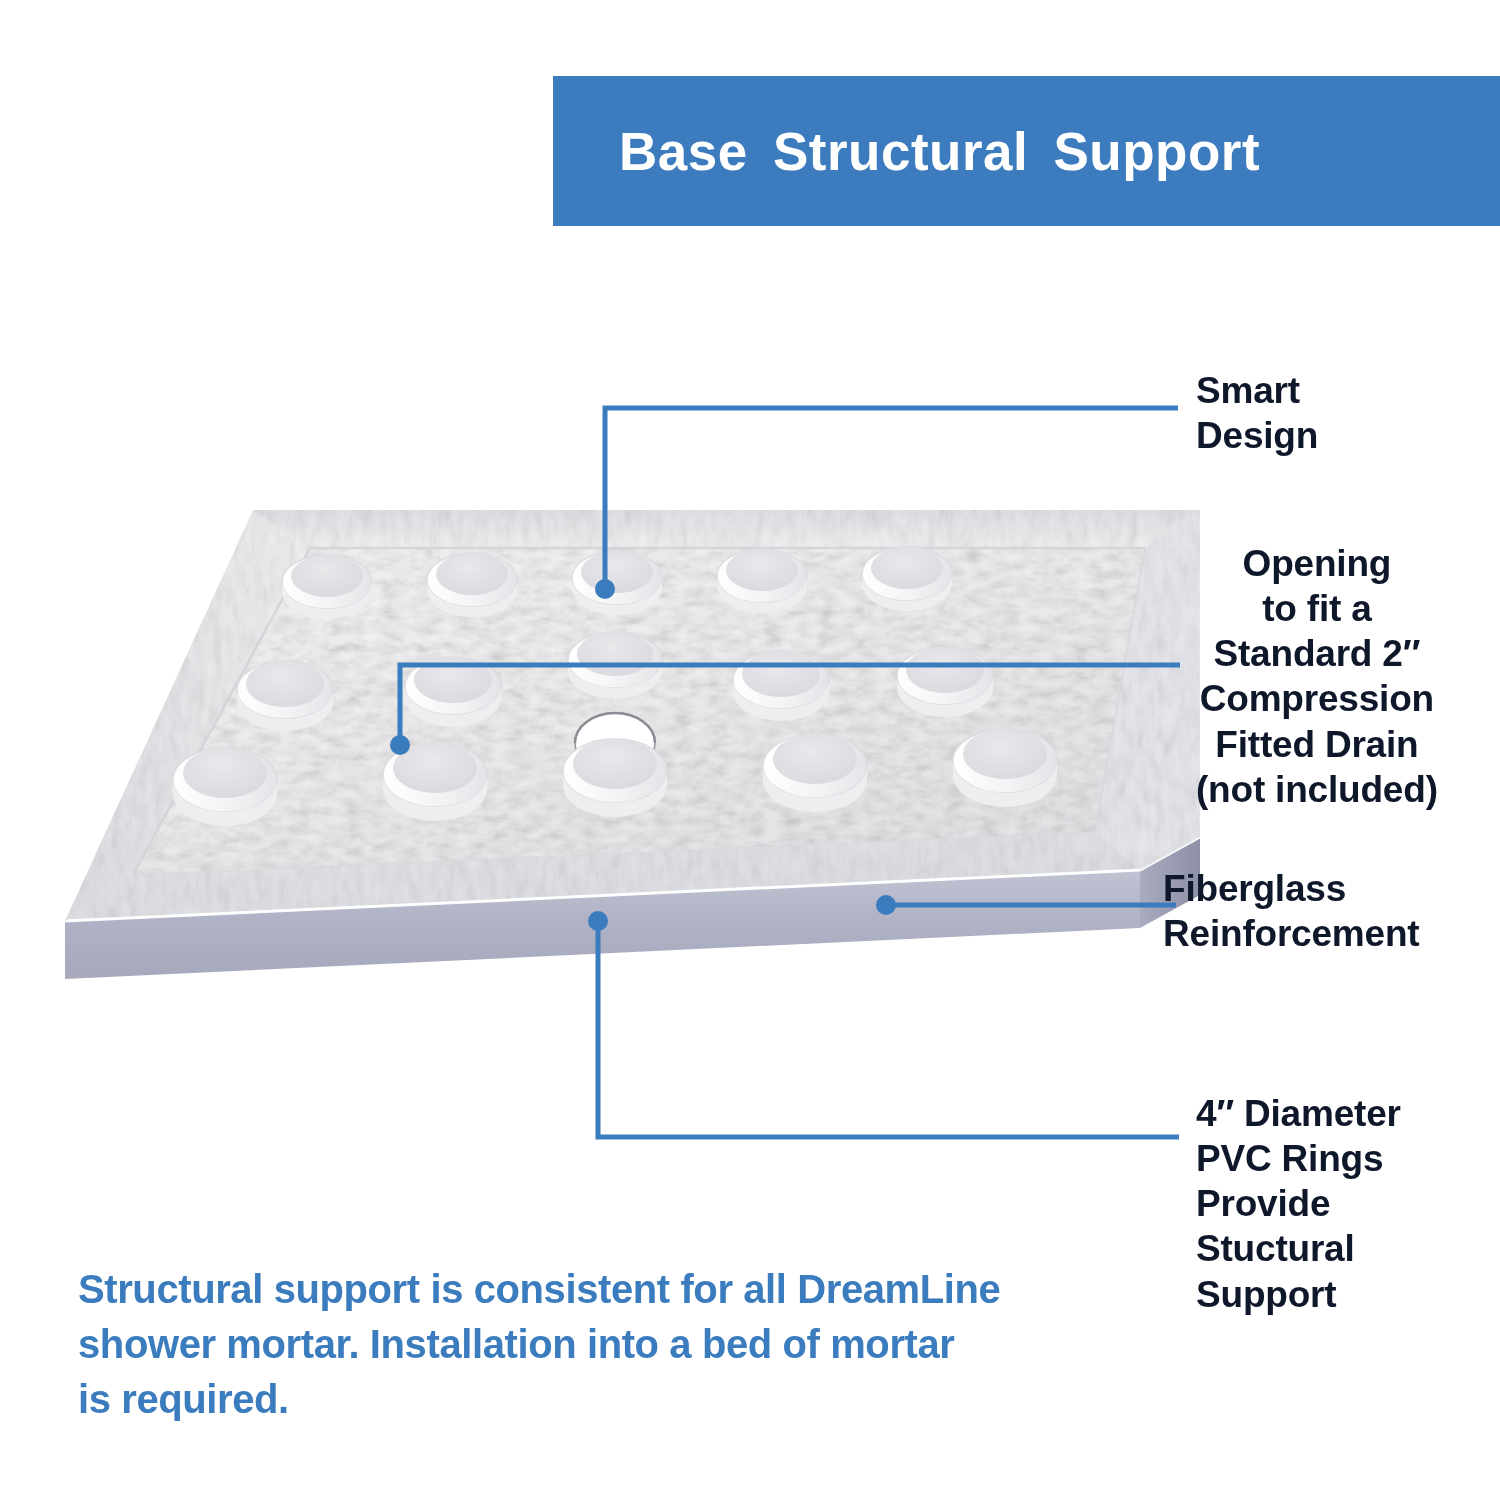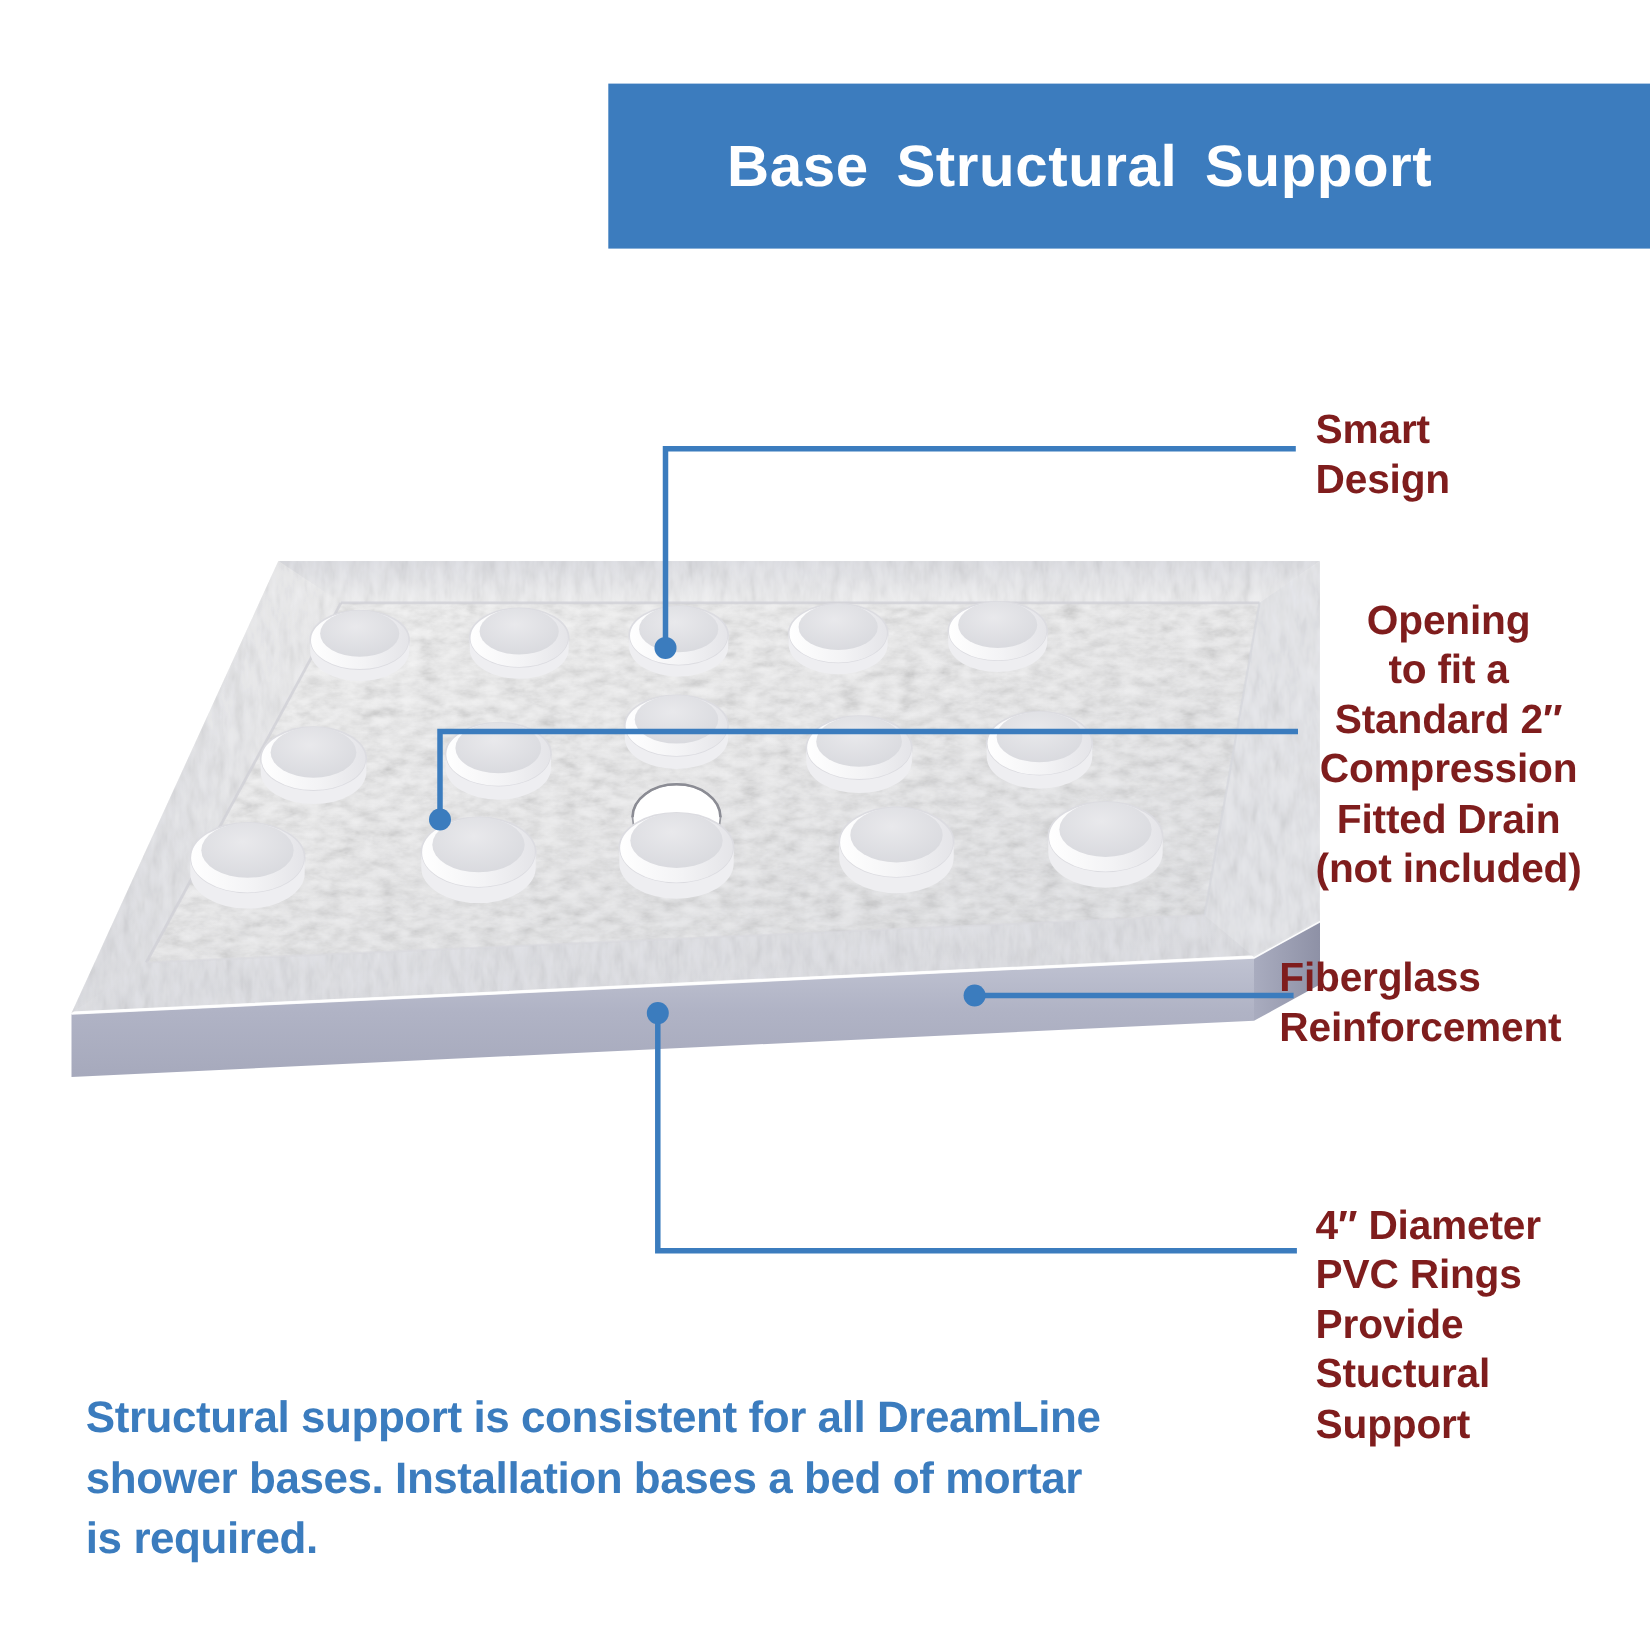--- a/index.html
+++ b/index.html
@@ -26,21 +26,21 @@
     background: #3c7cbe;
     display: flex;
     align-items: center;
   }
   #header-title {
     color: #ffffff;
     font-size: 53px;
     font-weight: bold;
     letter-spacing: 0.5px;
     word-spacing: 10px;
-    margin-left: 108px;
+    margin-left: 66px;
     font-family: "Liberation Sans", sans-serif;
     white-space: nowrap;
   }
 
   
   #product-figure {
     position: absolute;
     left: 55px;
     top: 480px;
     width: 1150px;
@@ -54,21 +54,21 @@
     left: 0;
     top: 0;
     width: 1500px;
     height: 1500px;
     pointer-events: none;
   }
 
   
   .callout-label {
     position: absolute;
-    color: #7f1d1d;
+    color: #0f172a;
     font-weight: bold;
     font-family: "Liberation Sans", sans-serif;
     line-height: 1.22;
     letter-spacing: -0.2px;
     white-space: pre-line;
   }
   #callout-smart-design   { left: 1196px; top: 368px;  font-size: 37px; }
   #callout-drain-opening  { left: 1196px; top: 541px;  font-size: 37px; text-align: center; }
   #callout-fiberglass     { left: 1163px; top: 866px;  font-size: 37px; }
   #callout-pvc-rings      { left: 1196px; top: 1091px; font-size: 37px; }
@@ -290,14 +290,14 @@
 <div class="callout-label" id="callout-fiberglass">Fiberglass
 Reinforcement</div>
 
 <div class="callout-label" id="callout-pvc-rings">4″ Diameter
 PVC Rings
 Provide
 Stuctural
 Support</div>
 
 <div id="footer-note">Structural support is consistent for all DreamLine
-shower bases. Installation bases a bed of mortar
+shower mortar. Installation into a bed of mortar
 is required.</div>
 
 </body></html>

